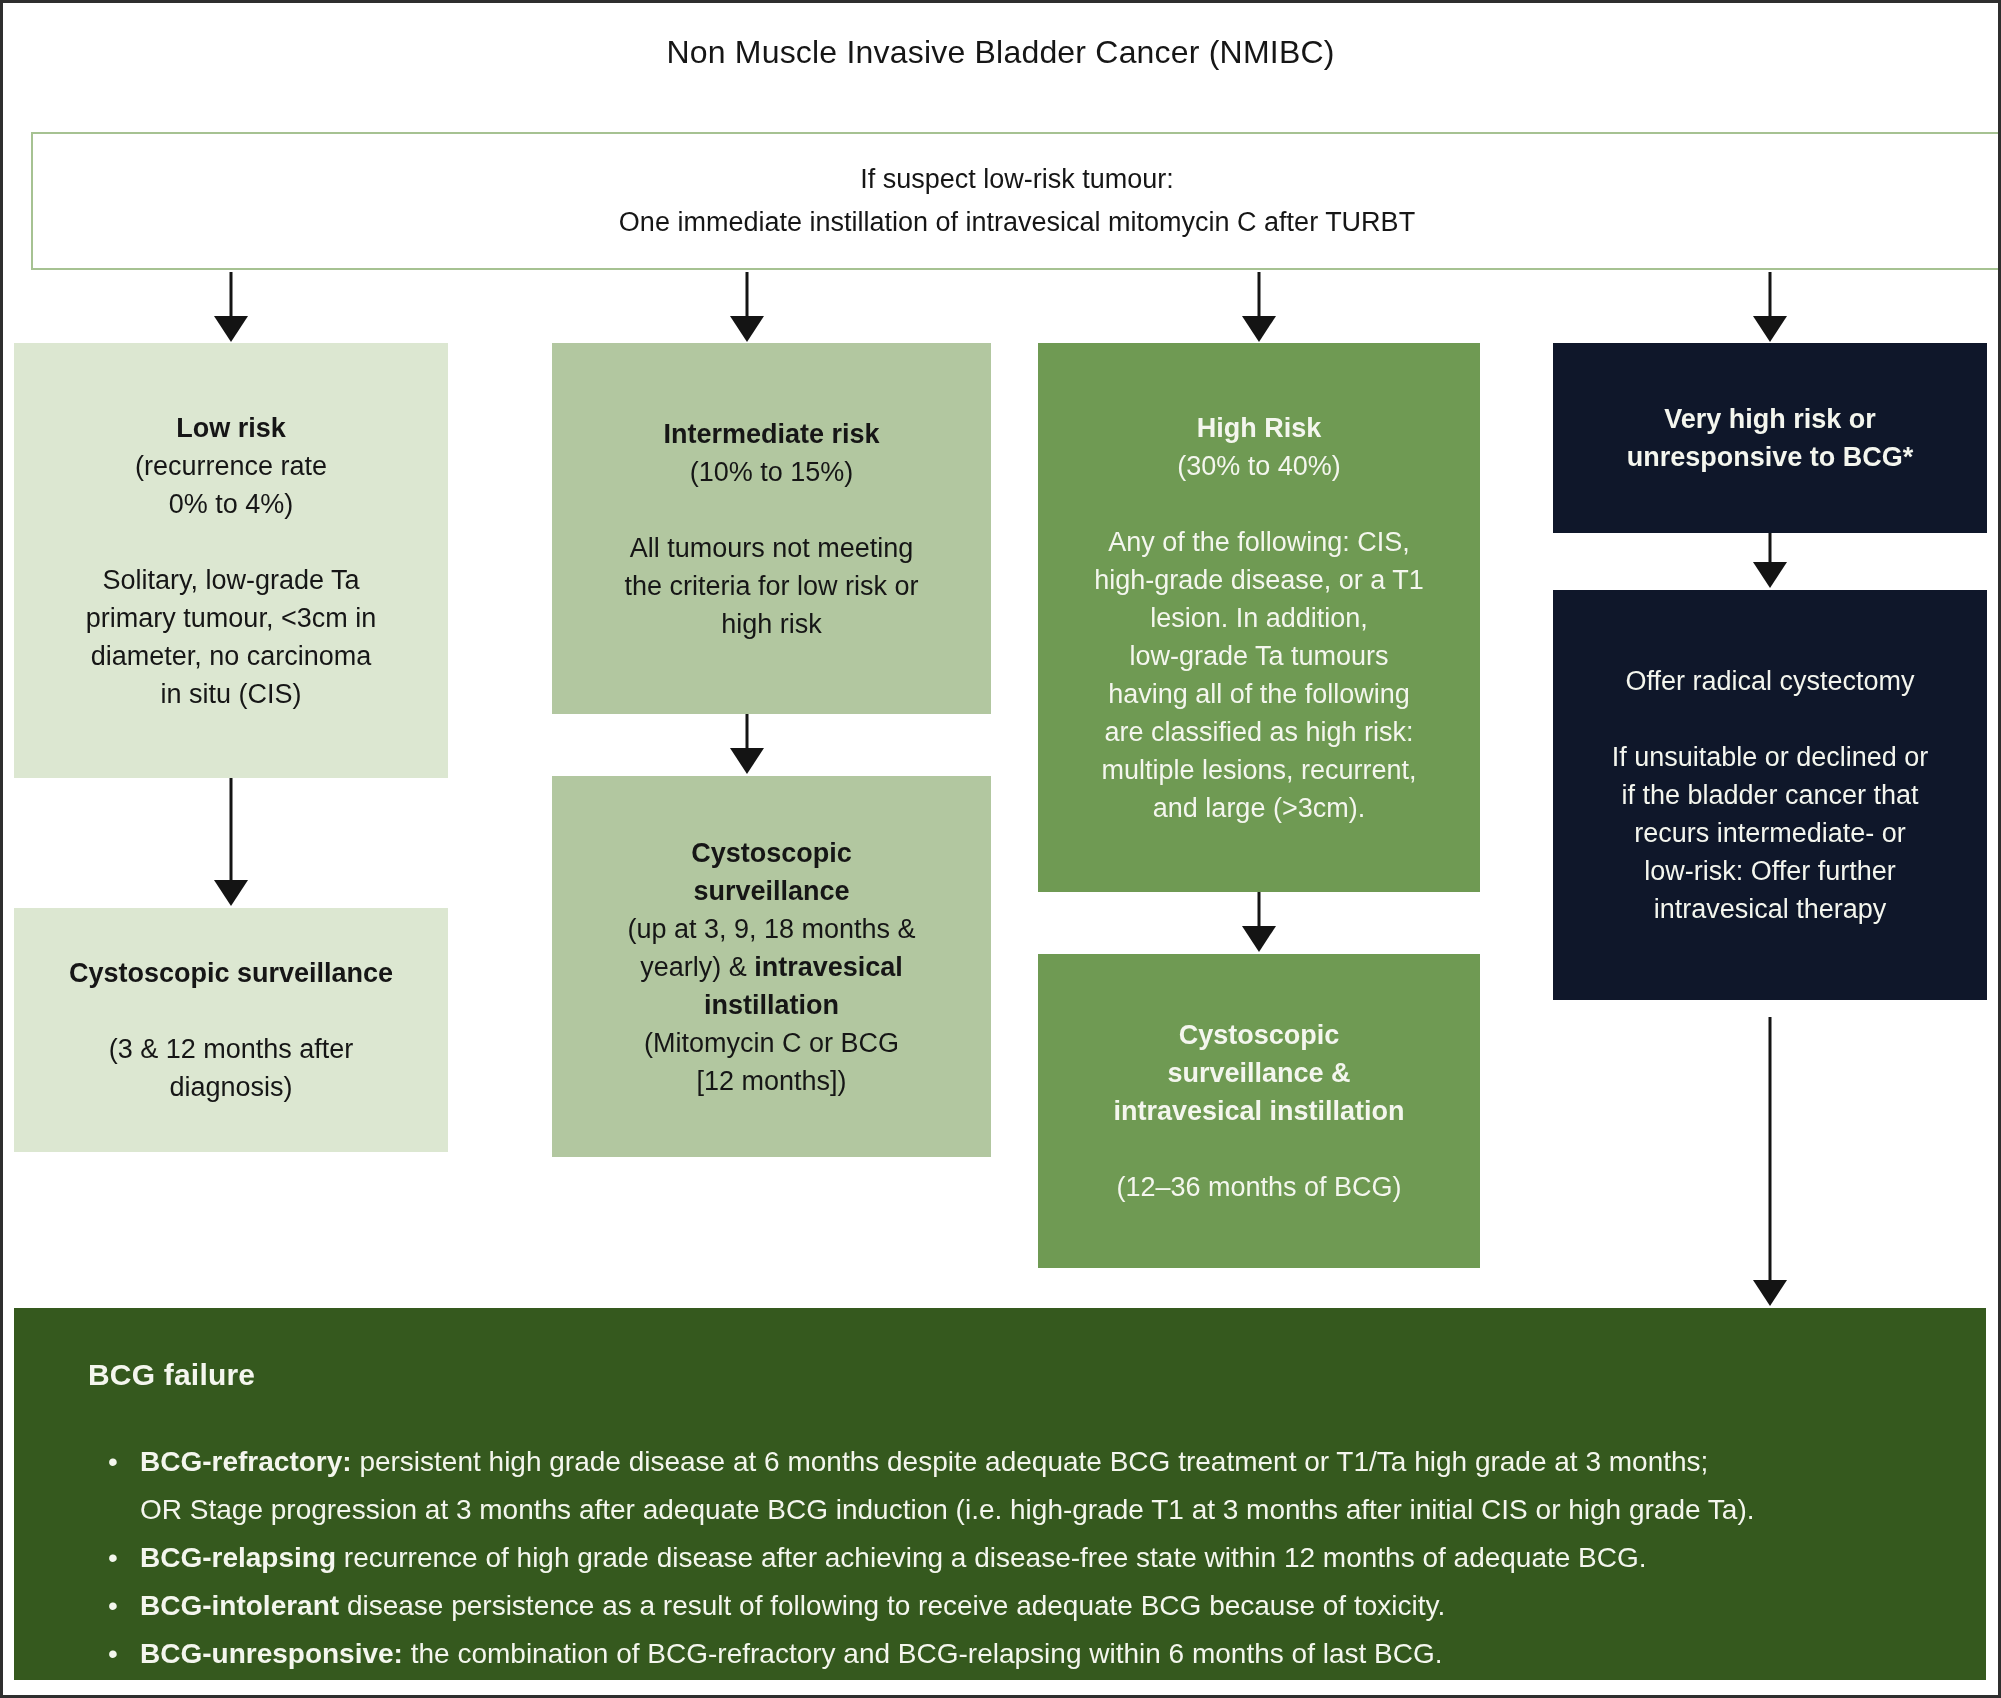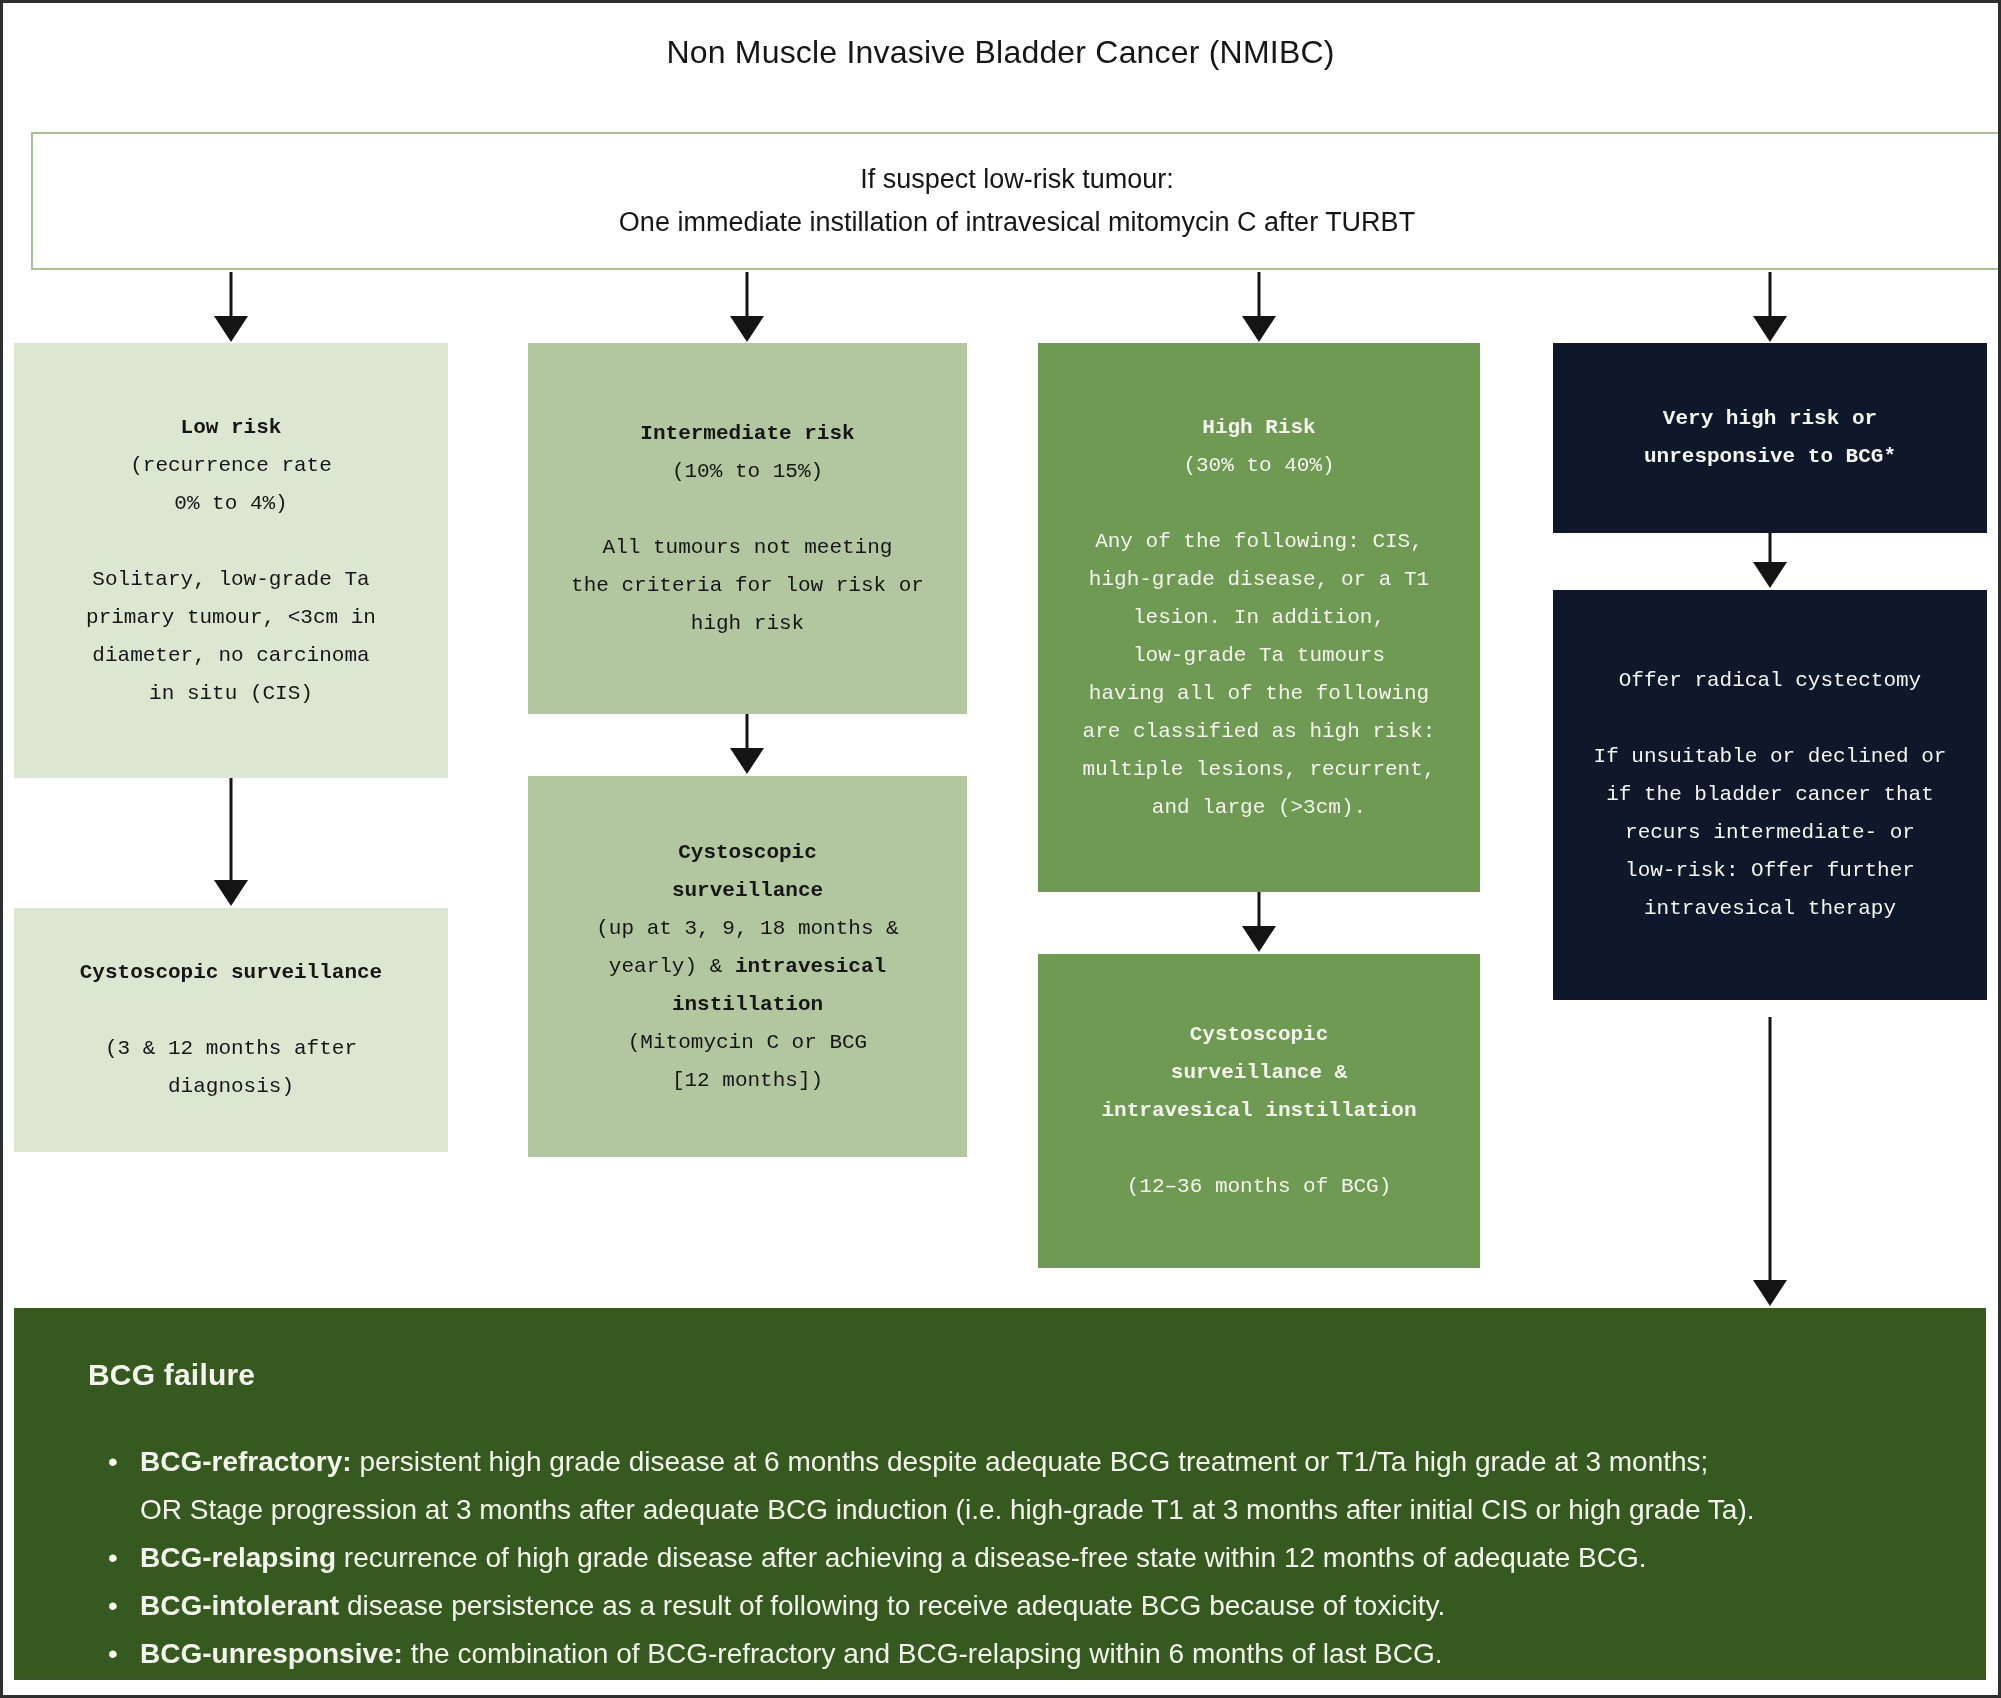--- a/index.html
+++ b/index.html
@@ -16,23 +16,23 @@
     position:absolute;left:14px;top:132px;width:1972px;height:138px;
     border:2px solid #a6c292;box-sizing:border-box;background:#ffffff;
     display:flex;flex-direction:column;align-items:center;justify-content:center;
     gap:12px;font-size:27px;text-align:center;margin-left:17px;
   }
   .box{
     position:absolute;box-sizing:border-box;
     display:flex;align-items:center;justify-content:center;
     text-align:center;padding:20px 16px;
   }
-  .box p{margin:0;white-space:pre-line;font-size:21px;line-height:38px;font-family:Liberation Mono, monospace;}
+  .box p{margin:0;white-space:pre-line;font-size:27px;line-height:38px;}
   .pale{background:#dce7d1;}
-  .medium{background:#b2c7a0;}
+  .medium{background:#b2c7a0;margin-left:24px;}
   .mid{background:#6f9a53;color:#f4f6ee;}
   .dark{background:#0f172a;color:#f4f6ee;}
   .box b, .bcg b{font-weight:bold;}
   .arrow{position:absolute;width:36px;}
   .arrow .shaft{
     position:absolute;left:50%;transform:translateX(-50%);
     top:0;bottom:24px;width:3px;background:#141414;
   }
   .arrow .head{
     position:absolute;bottom:0;left:50%;transform:translateX(-50%);

